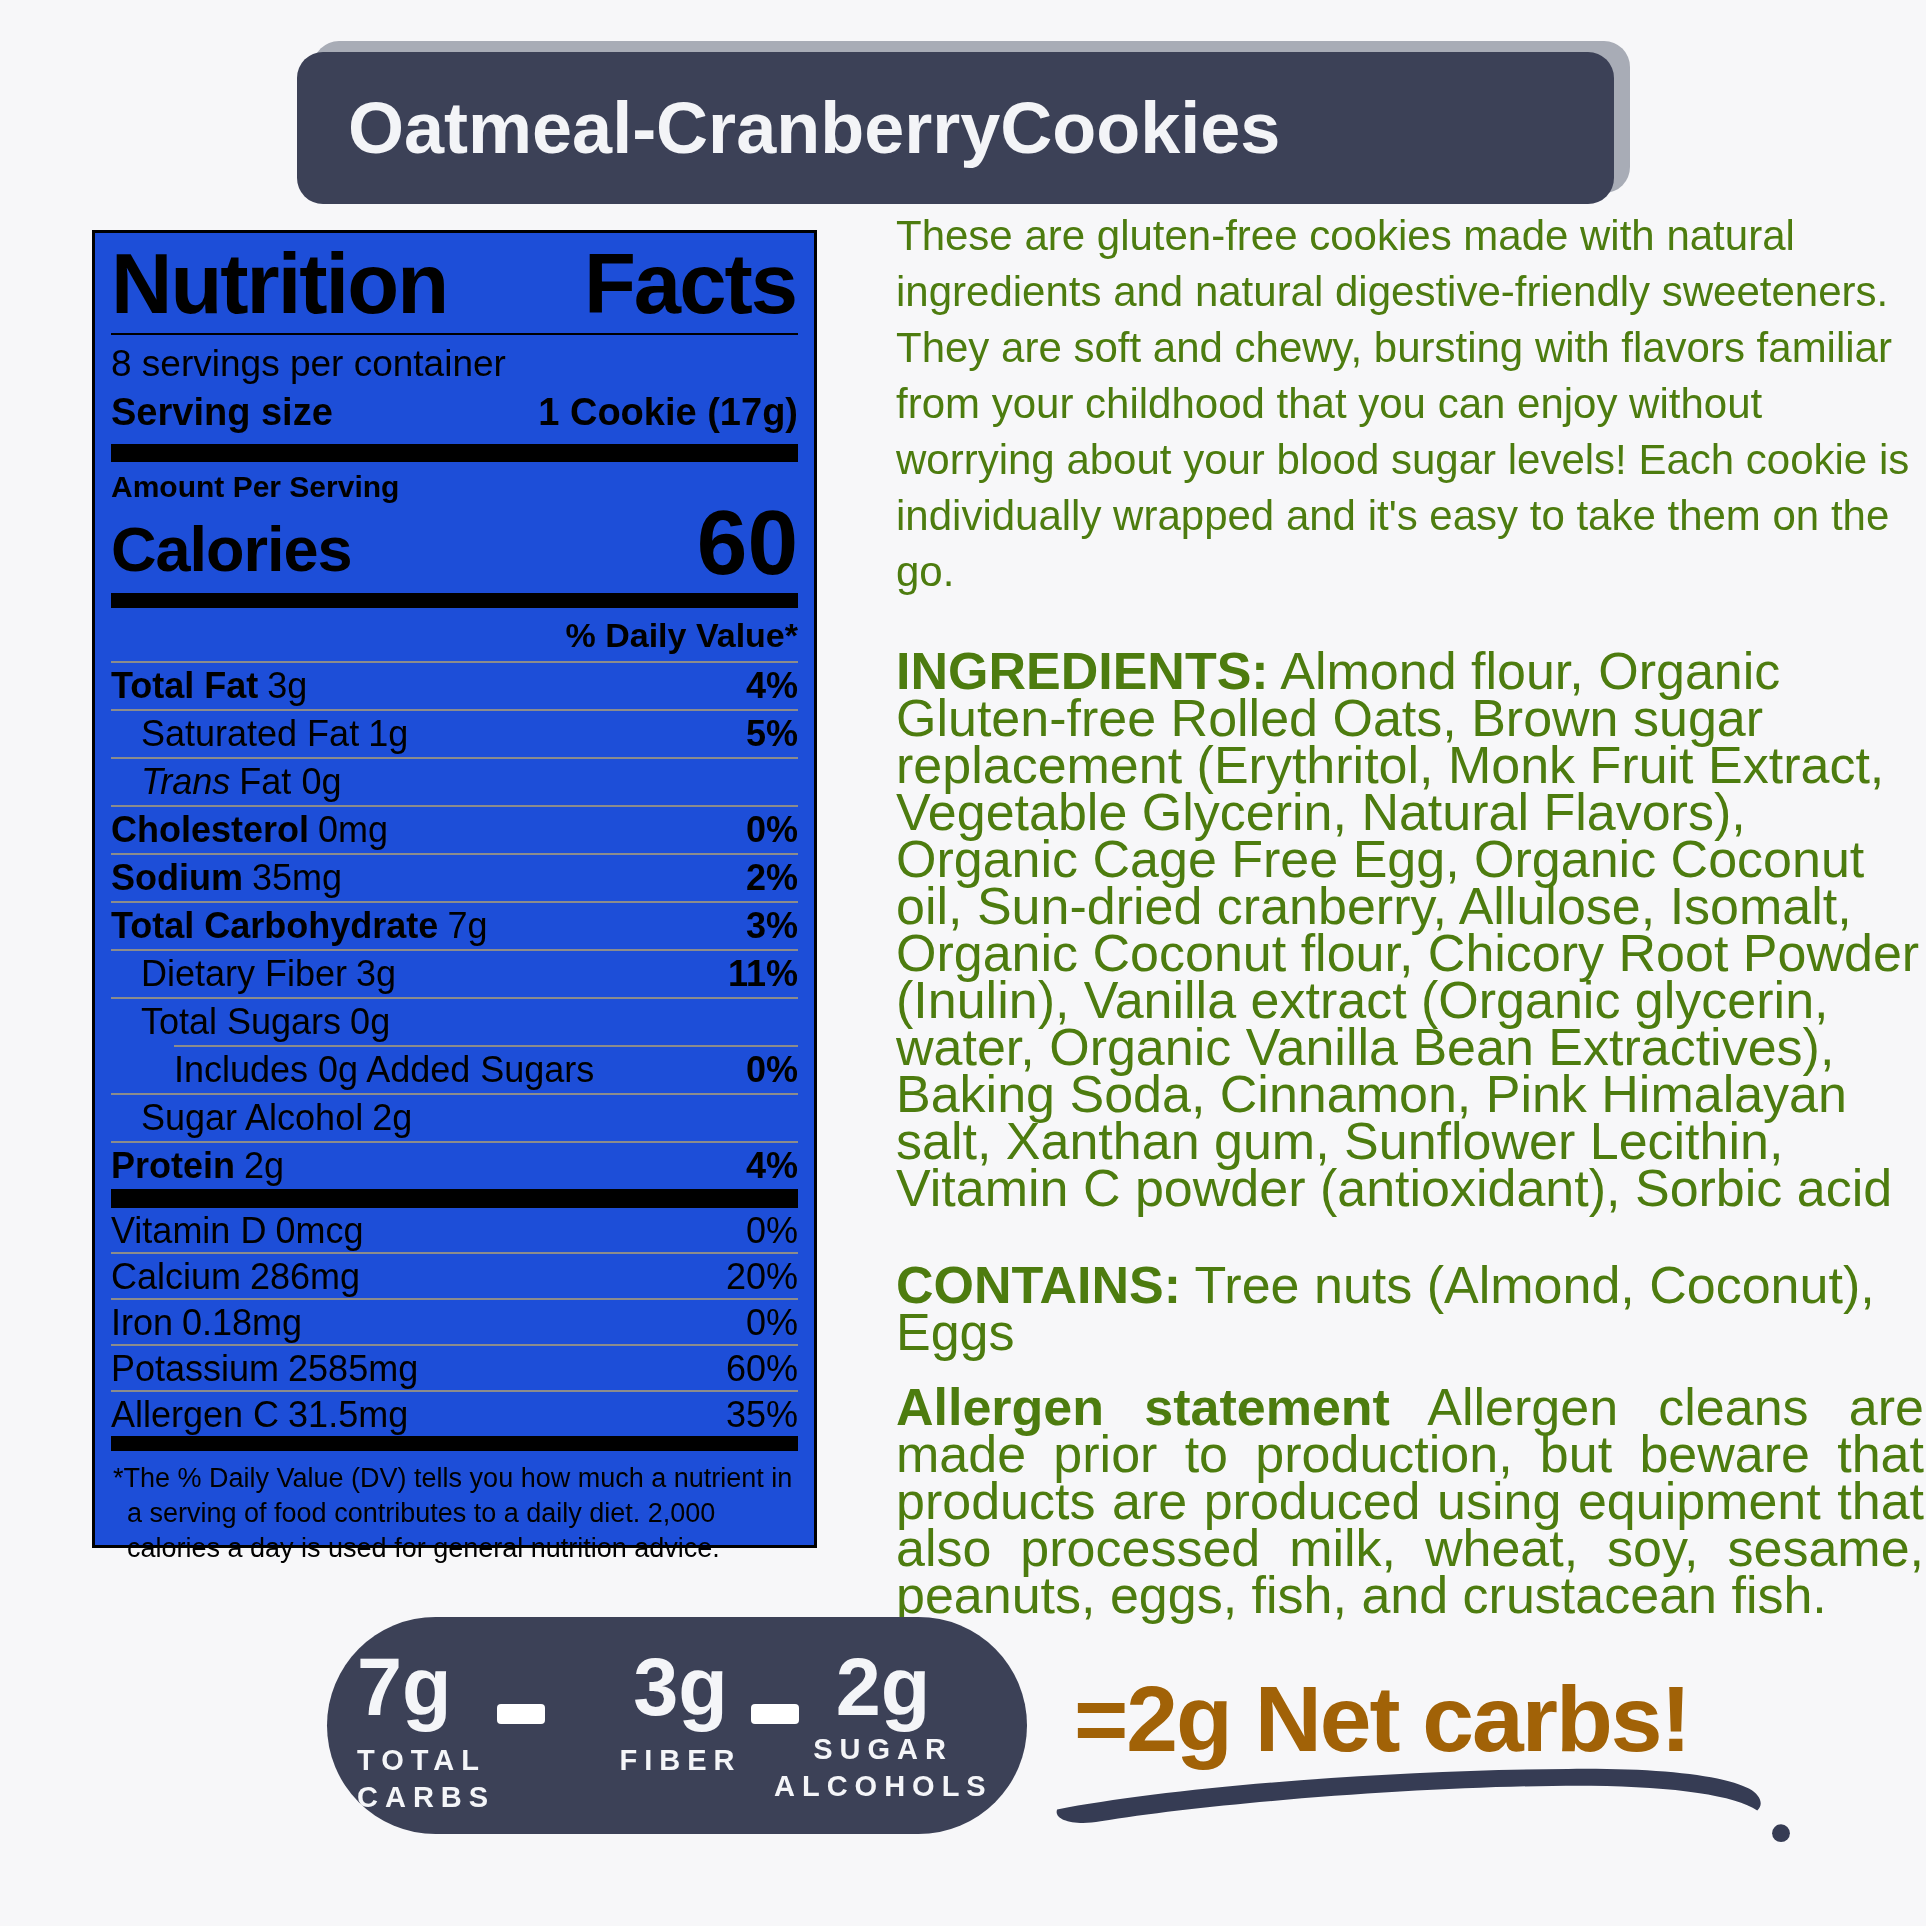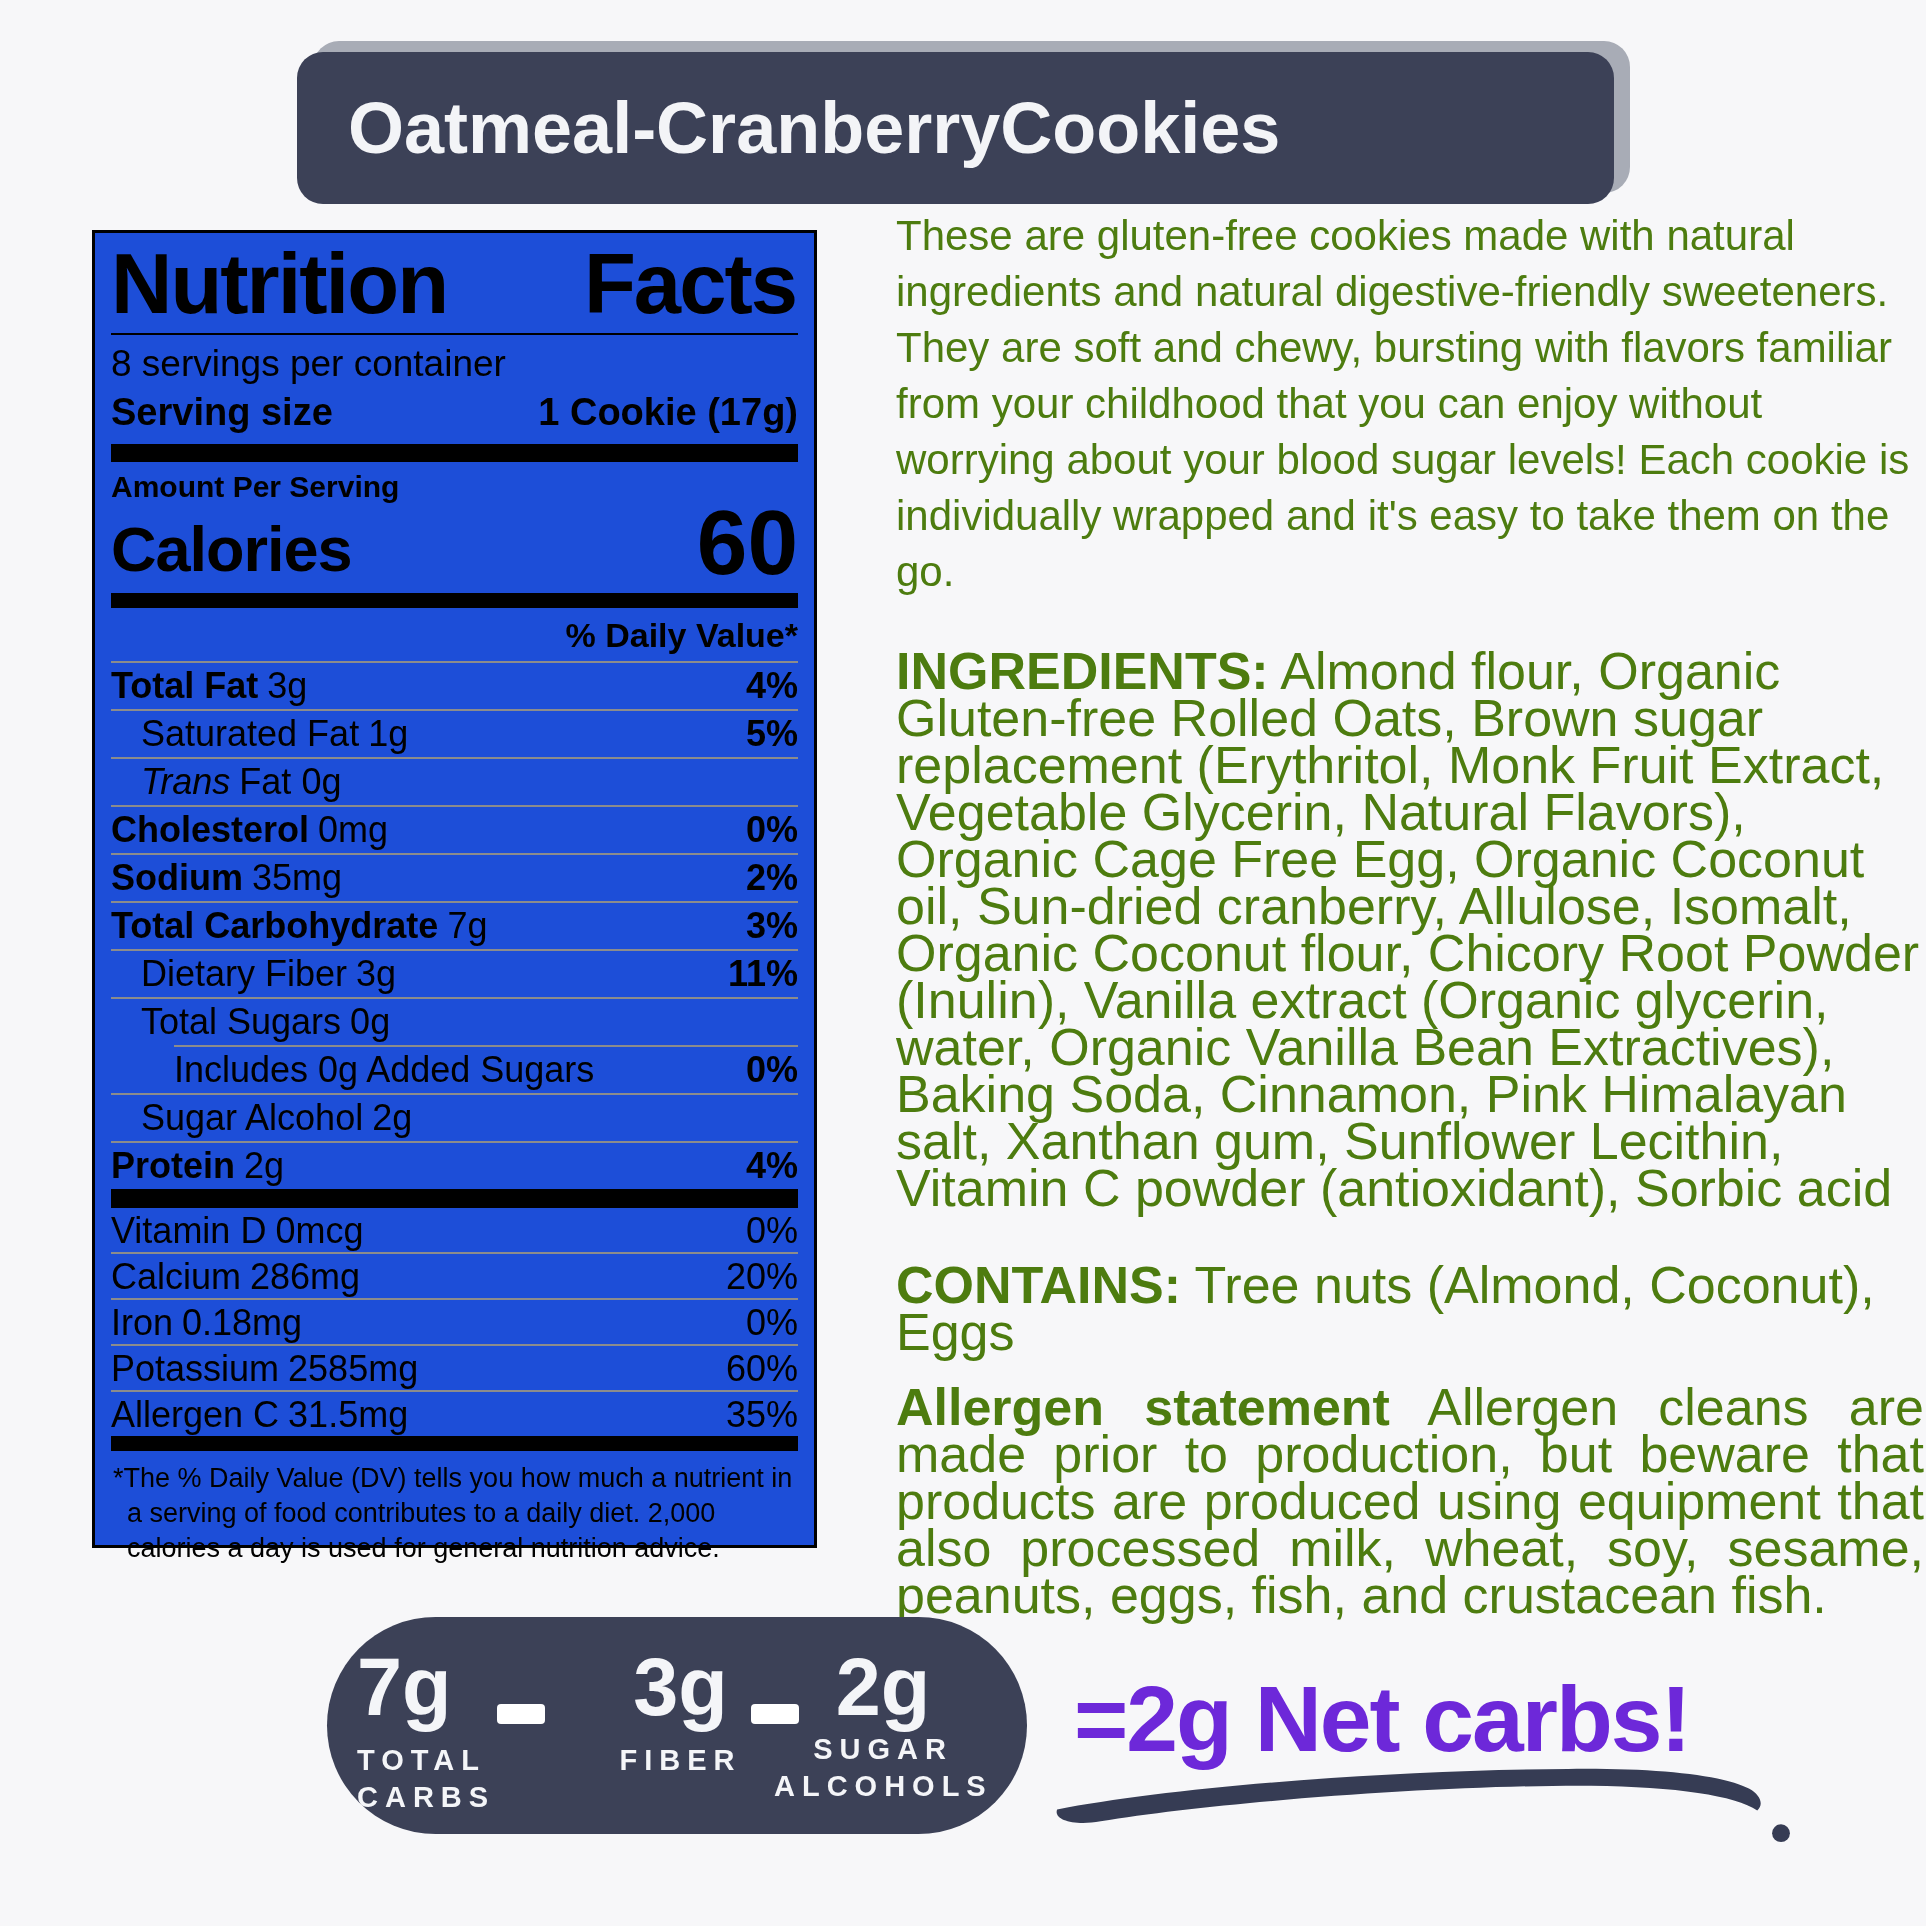--- a/index.html
+++ b/index.html
@@ -64,21 +64,21 @@
   .col-total{left:30px;width:158px;text-align:left;}
   .col-fiber{left:289px;width:129px;text-align:center;}
   .col-sugar{left:447px;width:218px;text-align:center;}
   .col-sugar .lab{margin-top:3px;}
   .pill .minus{position:absolute;top:87px;width:48px;height:20px;background:#fff;border-radius:4px;}
   .minus1{left:170px;}
   .minus2{left:424px;}
 
   
   .netcarbs{position:absolute;left:1074px;top:1666px;font-size:93px;font-weight:bold;
-    color:#6d28d9;letter-spacing:-2px;}
+    color:#a16207;letter-spacing:-2px;}
   .swoosh{position:absolute;left:1049px;top:1762px;width:752px;height:89px;}
 </style>
 </head>
 <body>
 
 <div class="canvas">
 
   <div class="banner-shadow"></div>
   <div class="banner">
     <div class="banner-title">Oatmeal-CranberryCookies</div>

